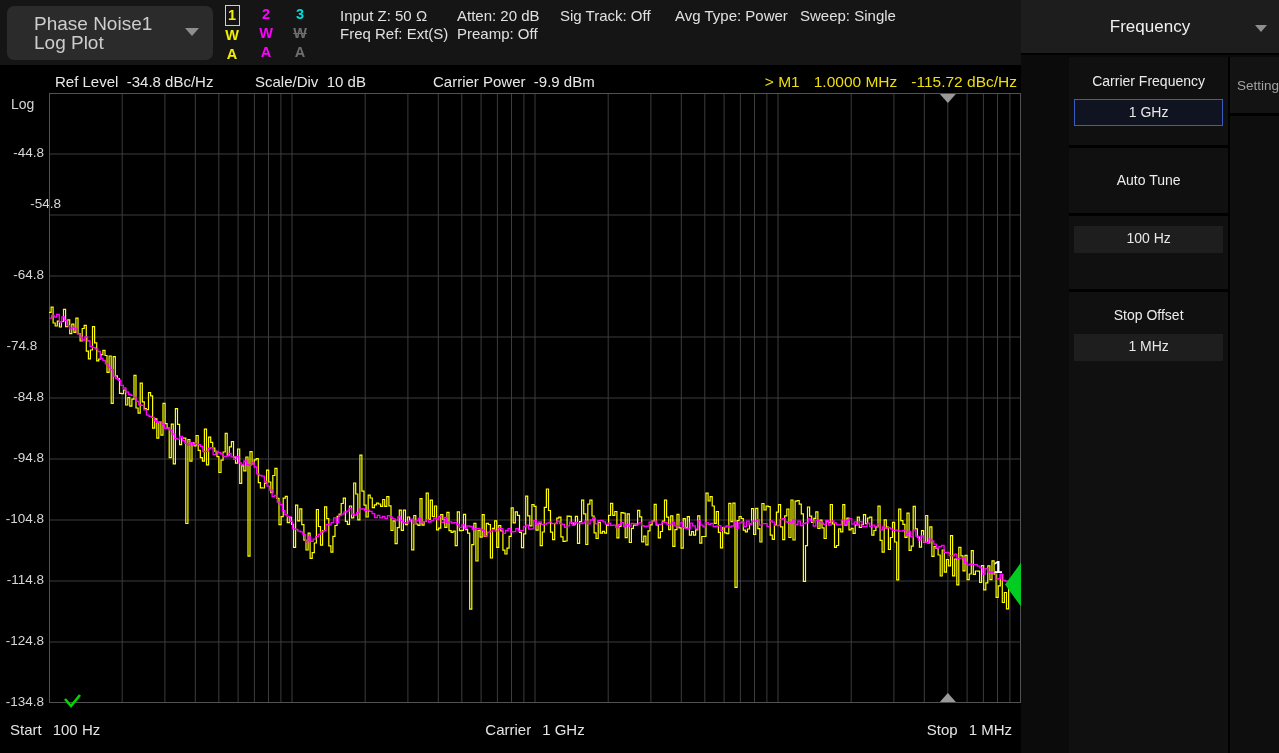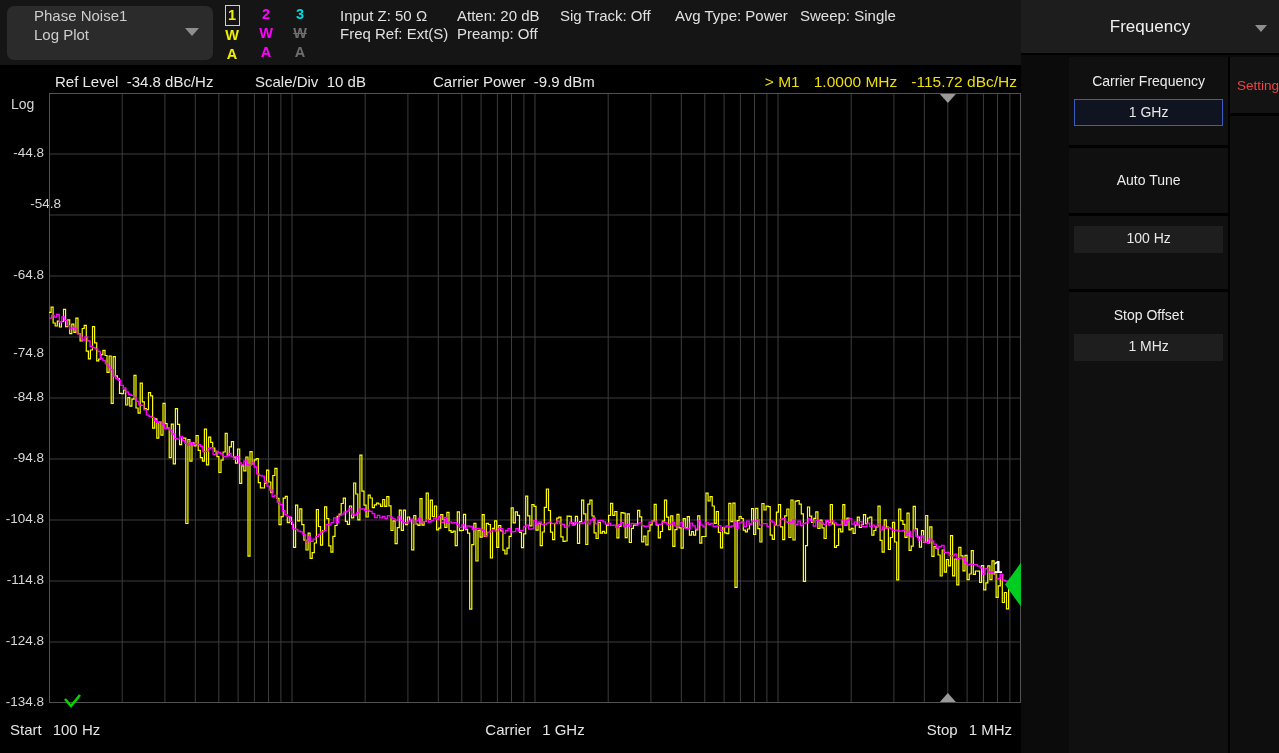--- a/index.html
+++ b/index.html
@@ -3,21 +3,21 @@
 <meta charset="utf-8">
 <style>
   * { margin:0; padding:0; box-sizing:border-box; }
   html,body { background:#000; }
   body { font-family:"Liberation Sans", sans-serif; }
   #screen { position:relative; width:1279px; height:753px; background:#000; overflow:hidden; }
 
   
   #topbar { position:absolute; left:0; top:0; width:1021px; height:65px; background:#151515; }
   #meas-select { position:absolute; left:7px; top:6px; width:206px; height:54px; background:#2b2b2b;
-                 border-radius:7px; color:#cdcdcd; font-size:15px; line-height:19px; padding:0 0 0 27px; cursor:default; }
+                 border-radius:7px; color:#cdcdcd; font-size:19px; line-height:19px; padding:8px 0 0 27px; cursor:default; }
   .caret-down { width:0; height:0; border-left:7px solid transparent; border-right:7px solid transparent;
                 border-top:8px solid #8f8f8f; }
   #meas-select .caret-down { position:absolute; right:14px; top:22px; }
   .tracecol { position:absolute; top:5px; width:22px; text-align:center; font-size:14.5px; font-weight:bold; line-height:19px; }
   .tracecol .tnum { display:inline-block; min-width:15px; padding:0 1px; }
   .tnum.selected { border:1px solid #cfcfcf; }
   .struck { text-decoration:line-through; }
   .setcell { position:absolute; top:7px; color:#e0e0e0; font-size:15px; line-height:18px; white-space:pre; }
 
   
@@ -42,21 +42,21 @@
   #panel-body { position:absolute; left:0; top:57px; bottom:0; width:258px; display:flex; }
   #menu-col { width:186px; display:flex; flex-direction:column; background:#000;margin-left:48px; }
   .menu-sec { background:#101010; color:#ececec; font-size:14px; position:relative; }
   .menu-gap { height:3px; background:#000; }
   .sec-label { text-align:center; }
   .sec-value { margin:0 5px; height:27px; line-height:25px; text-align:center; background:#1e1e1e; color:#e8e8e8; }
   .sec-value.hl { background:#0f1420; border:1px solid #3b5cc0; }
   #menu-fill { flex:1; background:#101010; }
   #col-divider { width:2px; background:#000; }
   #tab-col { flex:1; display:flex; flex-direction:column; background:#000; }
-  .tab { background:#131313; color:#ef4444; font-size:13.5px; line-height:17px; padding-left:7px; display:flex; flex-direction:column; justify-content:center; }
+  .tab { background:#131313; color:#a3a3a3; font-size:13.5px; line-height:17px; padding-left:7px; display:flex; flex-direction:column; justify-content:center; }
   #tab-fill { flex:1; background:#0e0e0e; }
 </style>
 </head>
 <body>
 
 <div id="screen">
 
   <div id="topbar">
     <div id="meas-select">
       <div>Phase Noise1</div>
@@ -95,21 +95,21 @@
       <span>&gt; M1</span>
       <span>1.0000 MHz</span>
       <span>-115.72 dBc/Hz</span>
     </div>
 
     <div id="ylabel-log">Log</div>
     <div id="y-labels">
         <div class="ytick" style="top: 80px;">-44.8</div>
         <div class="ytick" style="top: 131px; margin-left: 17px;">-54.8</div>
         <div class="ytick" style="top: 202px;">-64.8</div>
-        <div class="ytick" style="top: 280px;">-74.8</div>
+        <div class="ytick" style="top: 273px; text-align: center;">-74.8</div>
         <div class="ytick" style="top: 324px;">-84.8</div>
         <div class="ytick" style="top: 385px;">-94.8</div>
         <div class="ytick" style="top: 446px;">-104.8</div>
         <div class="ytick" style="top: 507px;">-114.8</div>
         <div class="ytick" style="top: 568px;">-124.8</div>
         <div class="ytick" style="top: 629px;">-134.8</div>
       </div>
 
     <svg id="trace-svg" width="972" height="610">
         <path d="M0.0 0V610M73.2 0V610M115.9 0V610M146.3 0V610M169.8 0V610M189.1 0V610M205.4 0V610M219.5 0V610M231.9 0V610M243.0 0V610M316.2 0V610M358.9 0V610M389.3 0V610M412.8 0V610M432.1 0V610M448.4 0V610M462.5 0V610M474.9 0V610M486.0 0V610M559.2 0V610M601.9 0V610M632.3 0V610M655.8 0V610M675.1 0V610M691.4 0V610M705.5 0V610M717.9 0V610M729.0 0V610M802.2 0V610M844.9 0V610M875.3 0V610M898.8 0V610M918.1 0V610M934.4 0V610M948.5 0V610M960.9 0V610M972.0 0V610M0 0.0H972M0 61.0H972M0 122.0H972M0 183.0H972M0 244.0H972M0 305.0H972M0 366.0H972M0 427.0H972M0 488.0H972M0 549.0H972M0 610.0H972" stroke="#3c3c3c" stroke-width="1" fill="none"></path>

